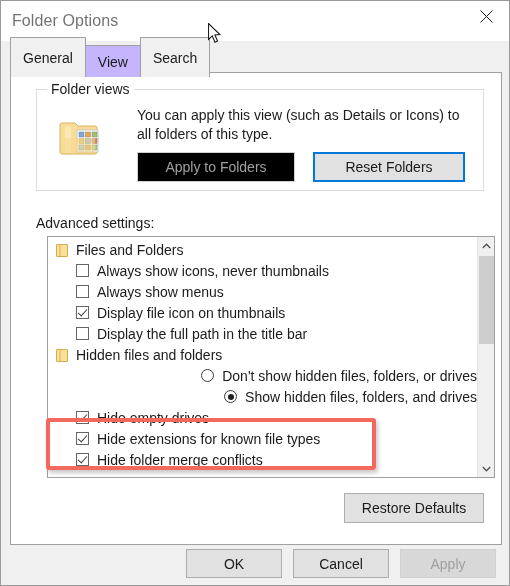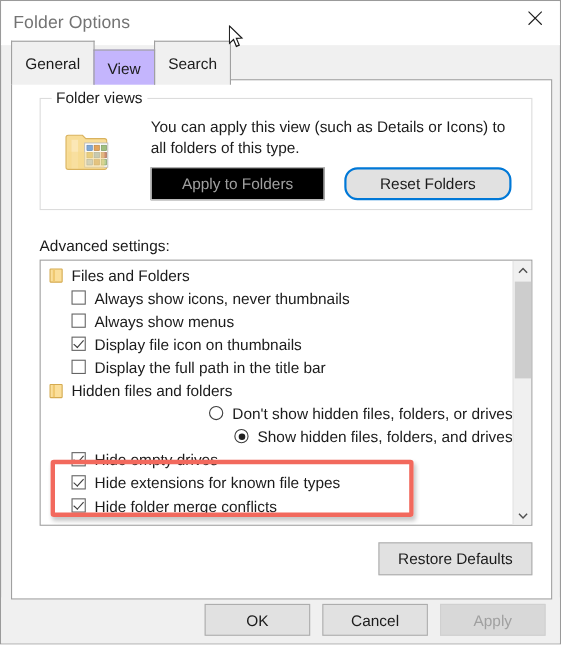--- a/index.html
+++ b/index.html
@@ -145,21 +145,21 @@
 
   
   #advanced-label {
     position: absolute;
     left: 25px; top: 142px;
     font-size: 14px;
     color: #1b1b1b;
   }
   #listbox {
     position: absolute;
-    left: 25px; top: 163px;
+    left: 36px; top: 163px;
     width: 448px; height: 242px;
     background: #ffffff;
     border: 1px solid #a0a0a0;
     overflow: hidden;
   }
   #listinner {
     position: absolute;
     left: 0; top: 0;
     width: 429px; height: 100%;
     padding-top: 2px;
@@ -354,21 +354,21 @@
             <rect x="26.5" y="29" width="5" height="5" fill="#cfa86f" stroke="#a0814f" stroke-width="0.5"></rect>
             <rect x="33" y="29" width="5" height="5" fill="#b6cf96" stroke="#73915a" stroke-width="0.5"></rect>
           </g>
           <path d="M3 22 h33 v13 a2 2 0 0 1 -2 2 h-29 a2 2 0 0 1 -2 -2 z" fill="#f6d98c" opacity="0.55"></path>
         </svg>
       </div>
 
       <div id="folder-views-desc">You can apply this view (such as Details or Icons) to all folders of this type.</div>
 
       <div class="fv-btn" id="apply-to-folders-btn">Apply to Folders</div>
-      <div class="fv-btn" id="reset-folders-btn" style="border-color: rgb(0, 120, 215); border-radius: 12px;">Reset Folders</div>
+      <div class="fv-btn" id="reset-folders-btn" style="border-color: rgb(0, 120, 215);">Reset Folders</div>
     </div>
 
     <div id="advanced-label">Advanced settings:</div>
 
     <div id="listbox">
       <div id="listinner">
           <div class="lrow group">
             <span class="mini-folder">
               <i></i>
             </span>

